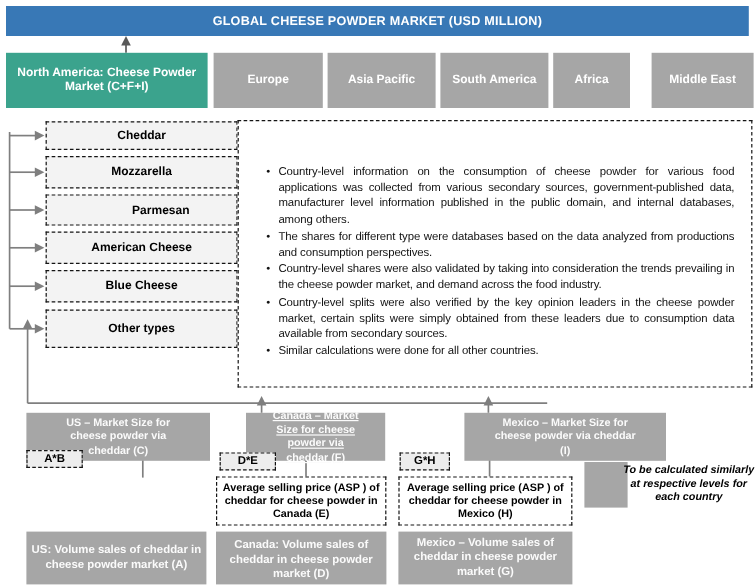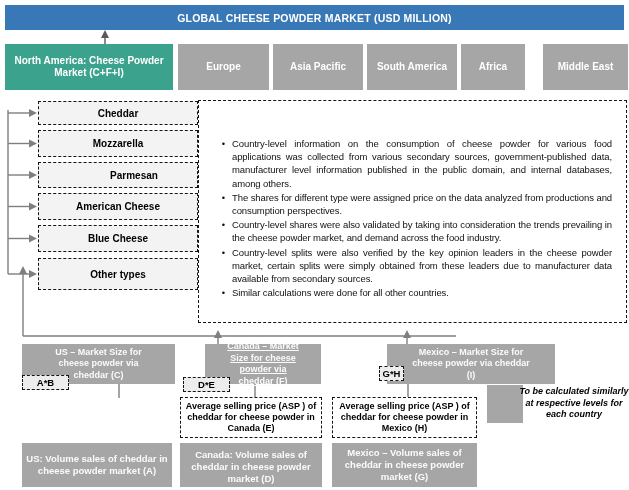--- a/index.html
+++ b/index.html
@@ -128,29 +128,29 @@
     <span>Other types</span>
   </div>
 
   <div class="abs notes">
     <div class="bullet-row">
       <span class="bullet-dot">•</span>
       <span class="bullet-text">Country-level information on the consumption of cheese powder for various food applications was collected from various secondary sources, government-published data, manufacturer level information published in the public domain, and internal databases, among others.</span>
     </div>
     <div class="bullet-row">
       <span class="bullet-dot">•</span>
-      <span class="bullet-text">The shares for different type were assigned price on the data analyzed from productions and consumption perspectives.</span>
+      <span class="bullet-text">The shares for different type were databases based on the data analyzed from productions and consumption perspectives.</span>
     </div>
     <div class="bullet-row">
       <span class="bullet-dot">•</span>
       <span class="bullet-text">Country-level shares were also validated by taking into consideration the trends prevailing in the cheese powder market, and demand across the food industry.</span>
     </div>
     <div class="bullet-row">
       <span class="bullet-dot">•</span>
-      <span class="bullet-text">Country-level splits were also verified by the key opinion leaders in the cheese powder market, certain splits were simply obtained from these leaders due to manufacturer data available from secondary sources.</span>
+      <span class="bullet-text">Country-level splits were also verified by the key opinion leaders in the cheese powder market, certain splits were simply obtained from these leaders due to consumption data available from secondary sources.</span>
     </div>
     <div class="bullet-row">
       <span class="bullet-dot">•</span>
       <span class="bullet-text">Similar calculations were done for all other countries.</span>
     </div>
   </div>
 
   <div class="abs flexc mkt" style="left:22px;top:344px;width:153px;height:28px;">
     <span>US – Market Size for cheese powder via cheddar (C)</span>
   </div>
@@ -160,21 +160,21 @@
   <div class="abs flexc mkt" style="left:387px;top:344px;width:168px;height:28px;">
     <span>Mexico – Market Size for cheese powder via cheddar (I)</span>
   </div>
 
   <div class="abs flexc formula" style="left:22px;top:375px;width:47px;height:15px;">
     <span>A*B</span>
   </div>
   <div class="abs flexc formula" style="left:183px;top:377px;width:47px;height:15px;">
     <span>D*E</span>
   </div>
-  <div class="abs flexc formula" style="left:333px;top:366px;width:25px;height:15px;margin-left:46px;">
+  <div class="abs flexc formula" style="left:333px;top:377px;width:42px;height:15px;">
     <span>G*H</span>
   </div>
 
   <div class="abs flexc asp" style="left:180px;top:397px;width:142px;height:41px;">
     <span>Average selling price (ASP ) of cheddar for cheese powder in Canada (E)</span>
   </div>
   <div class="abs flexc asp" style="left:332px;top:397px;width:145px;height:41px;">
     <span>Average selling price (ASP ) of cheddar for cheese powder in Mexico (H)</span>
   </div>
 

